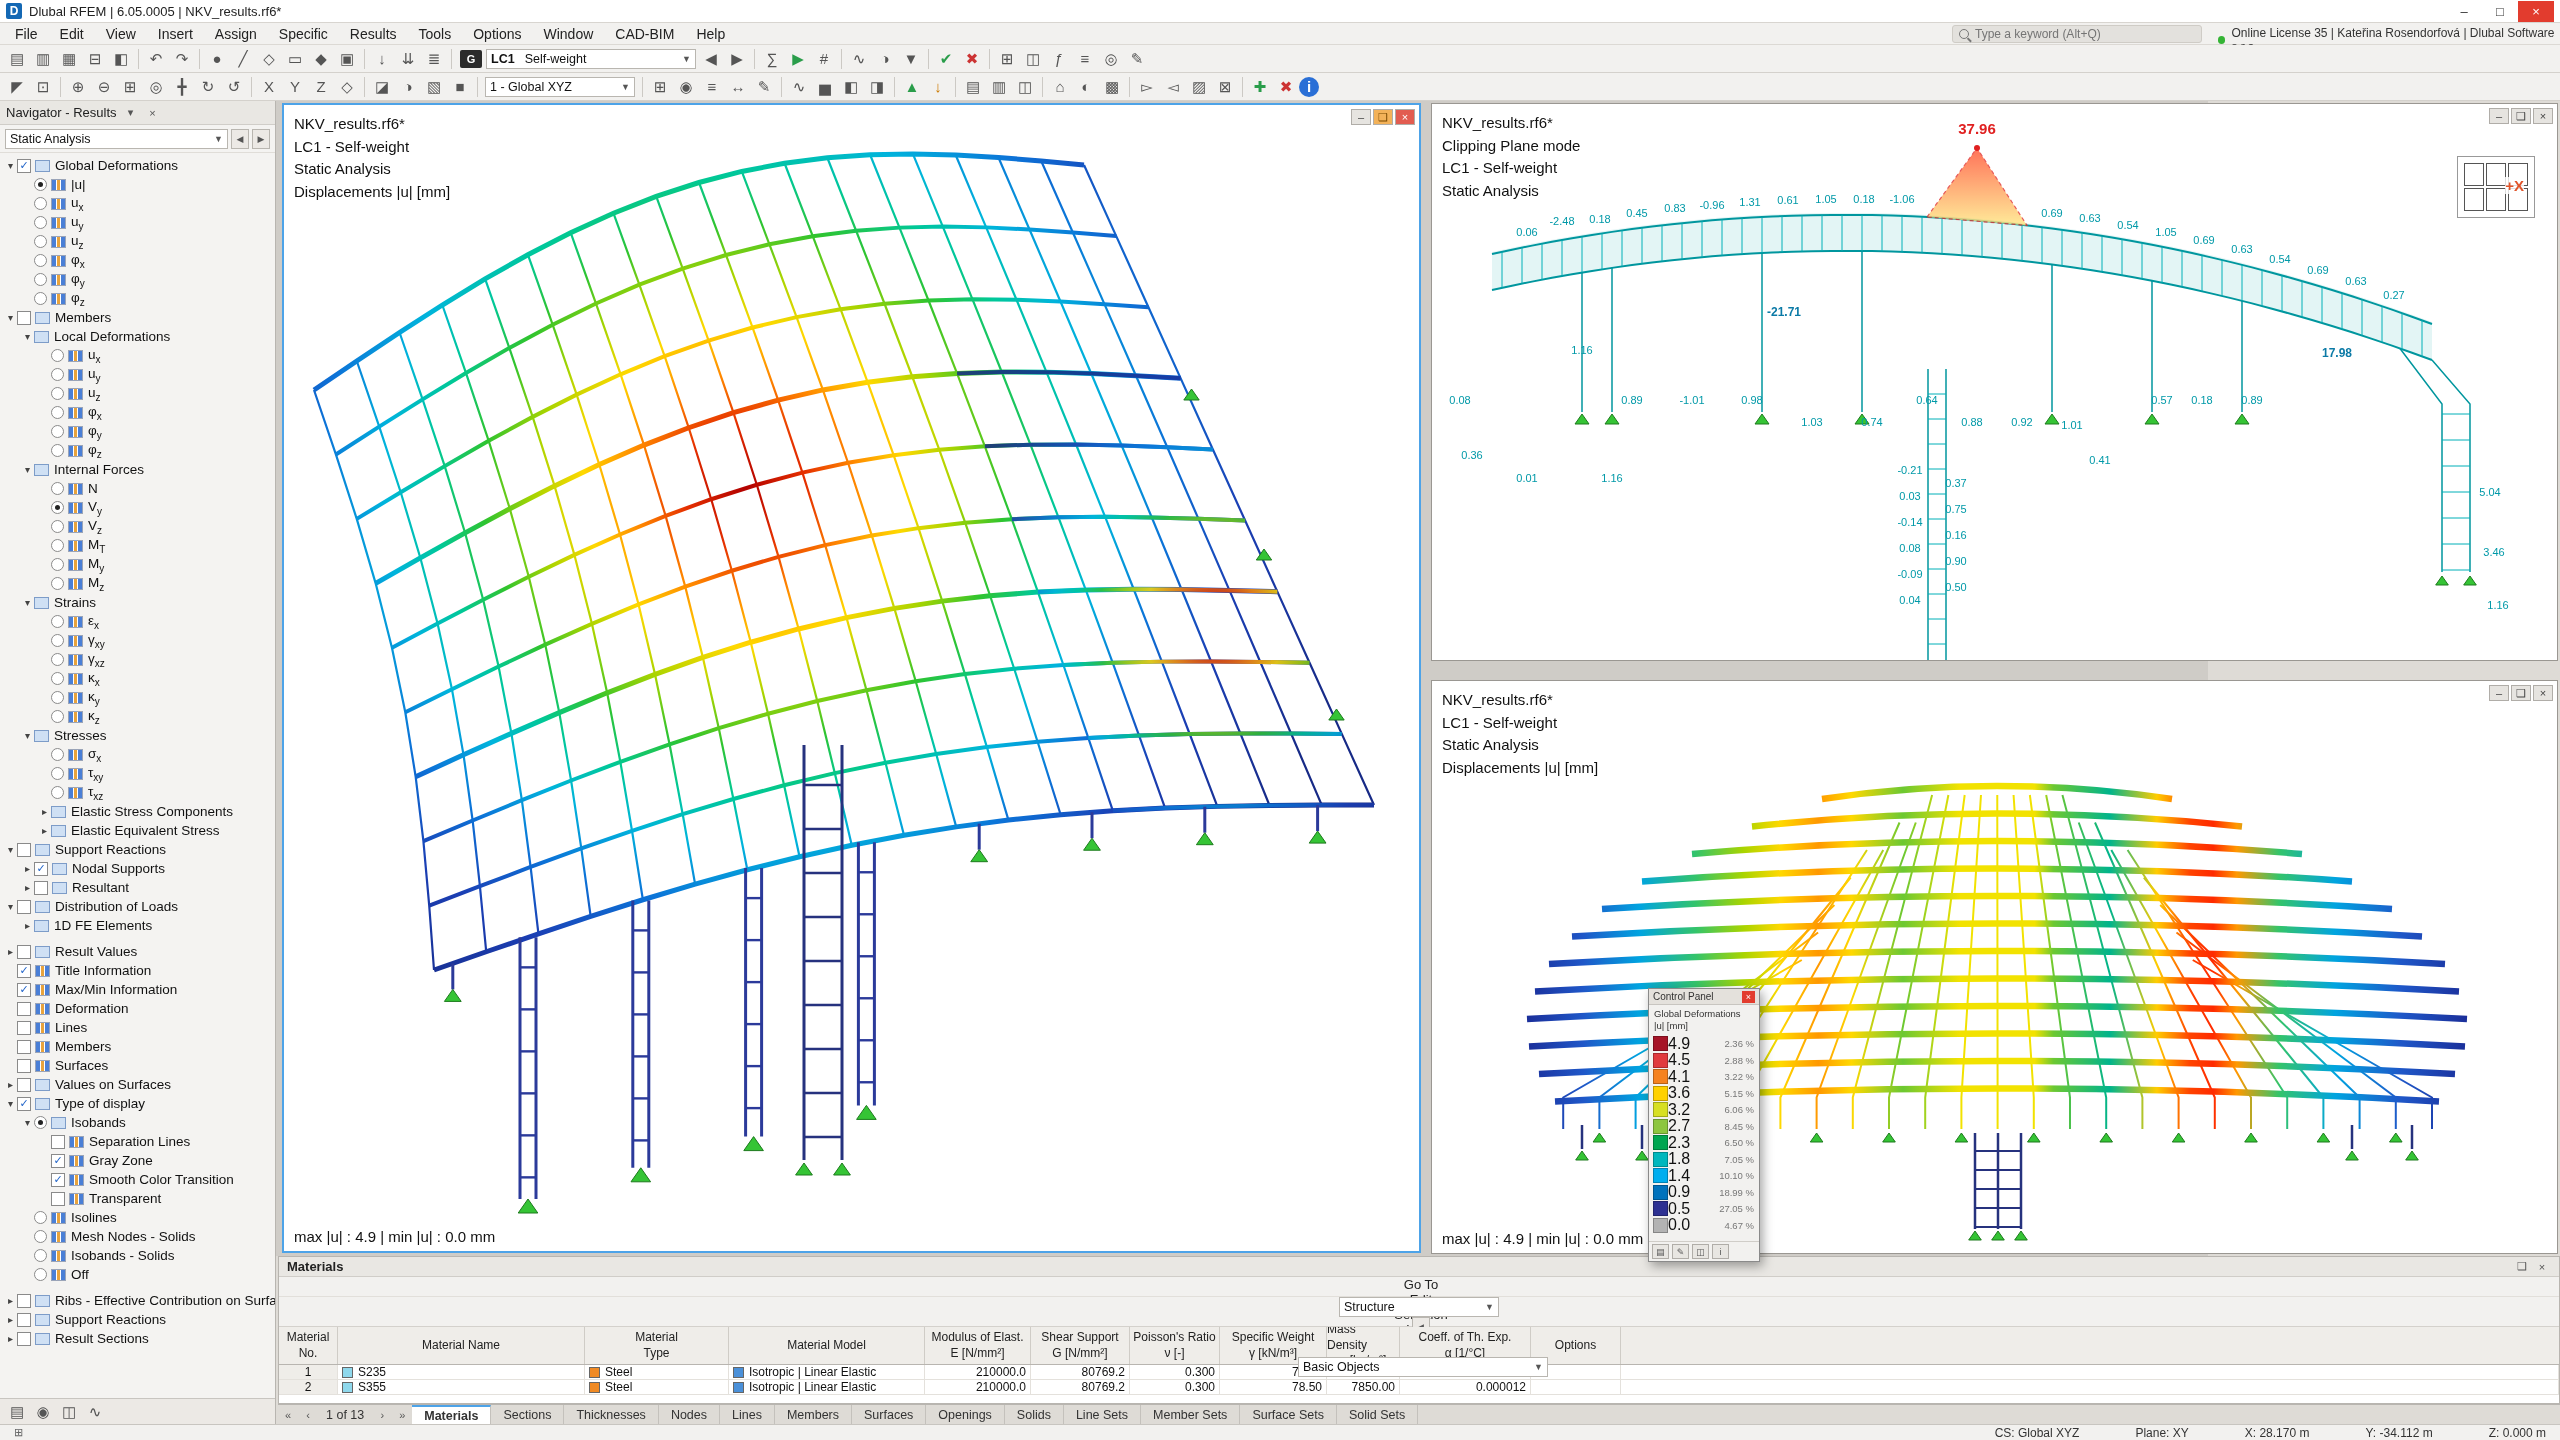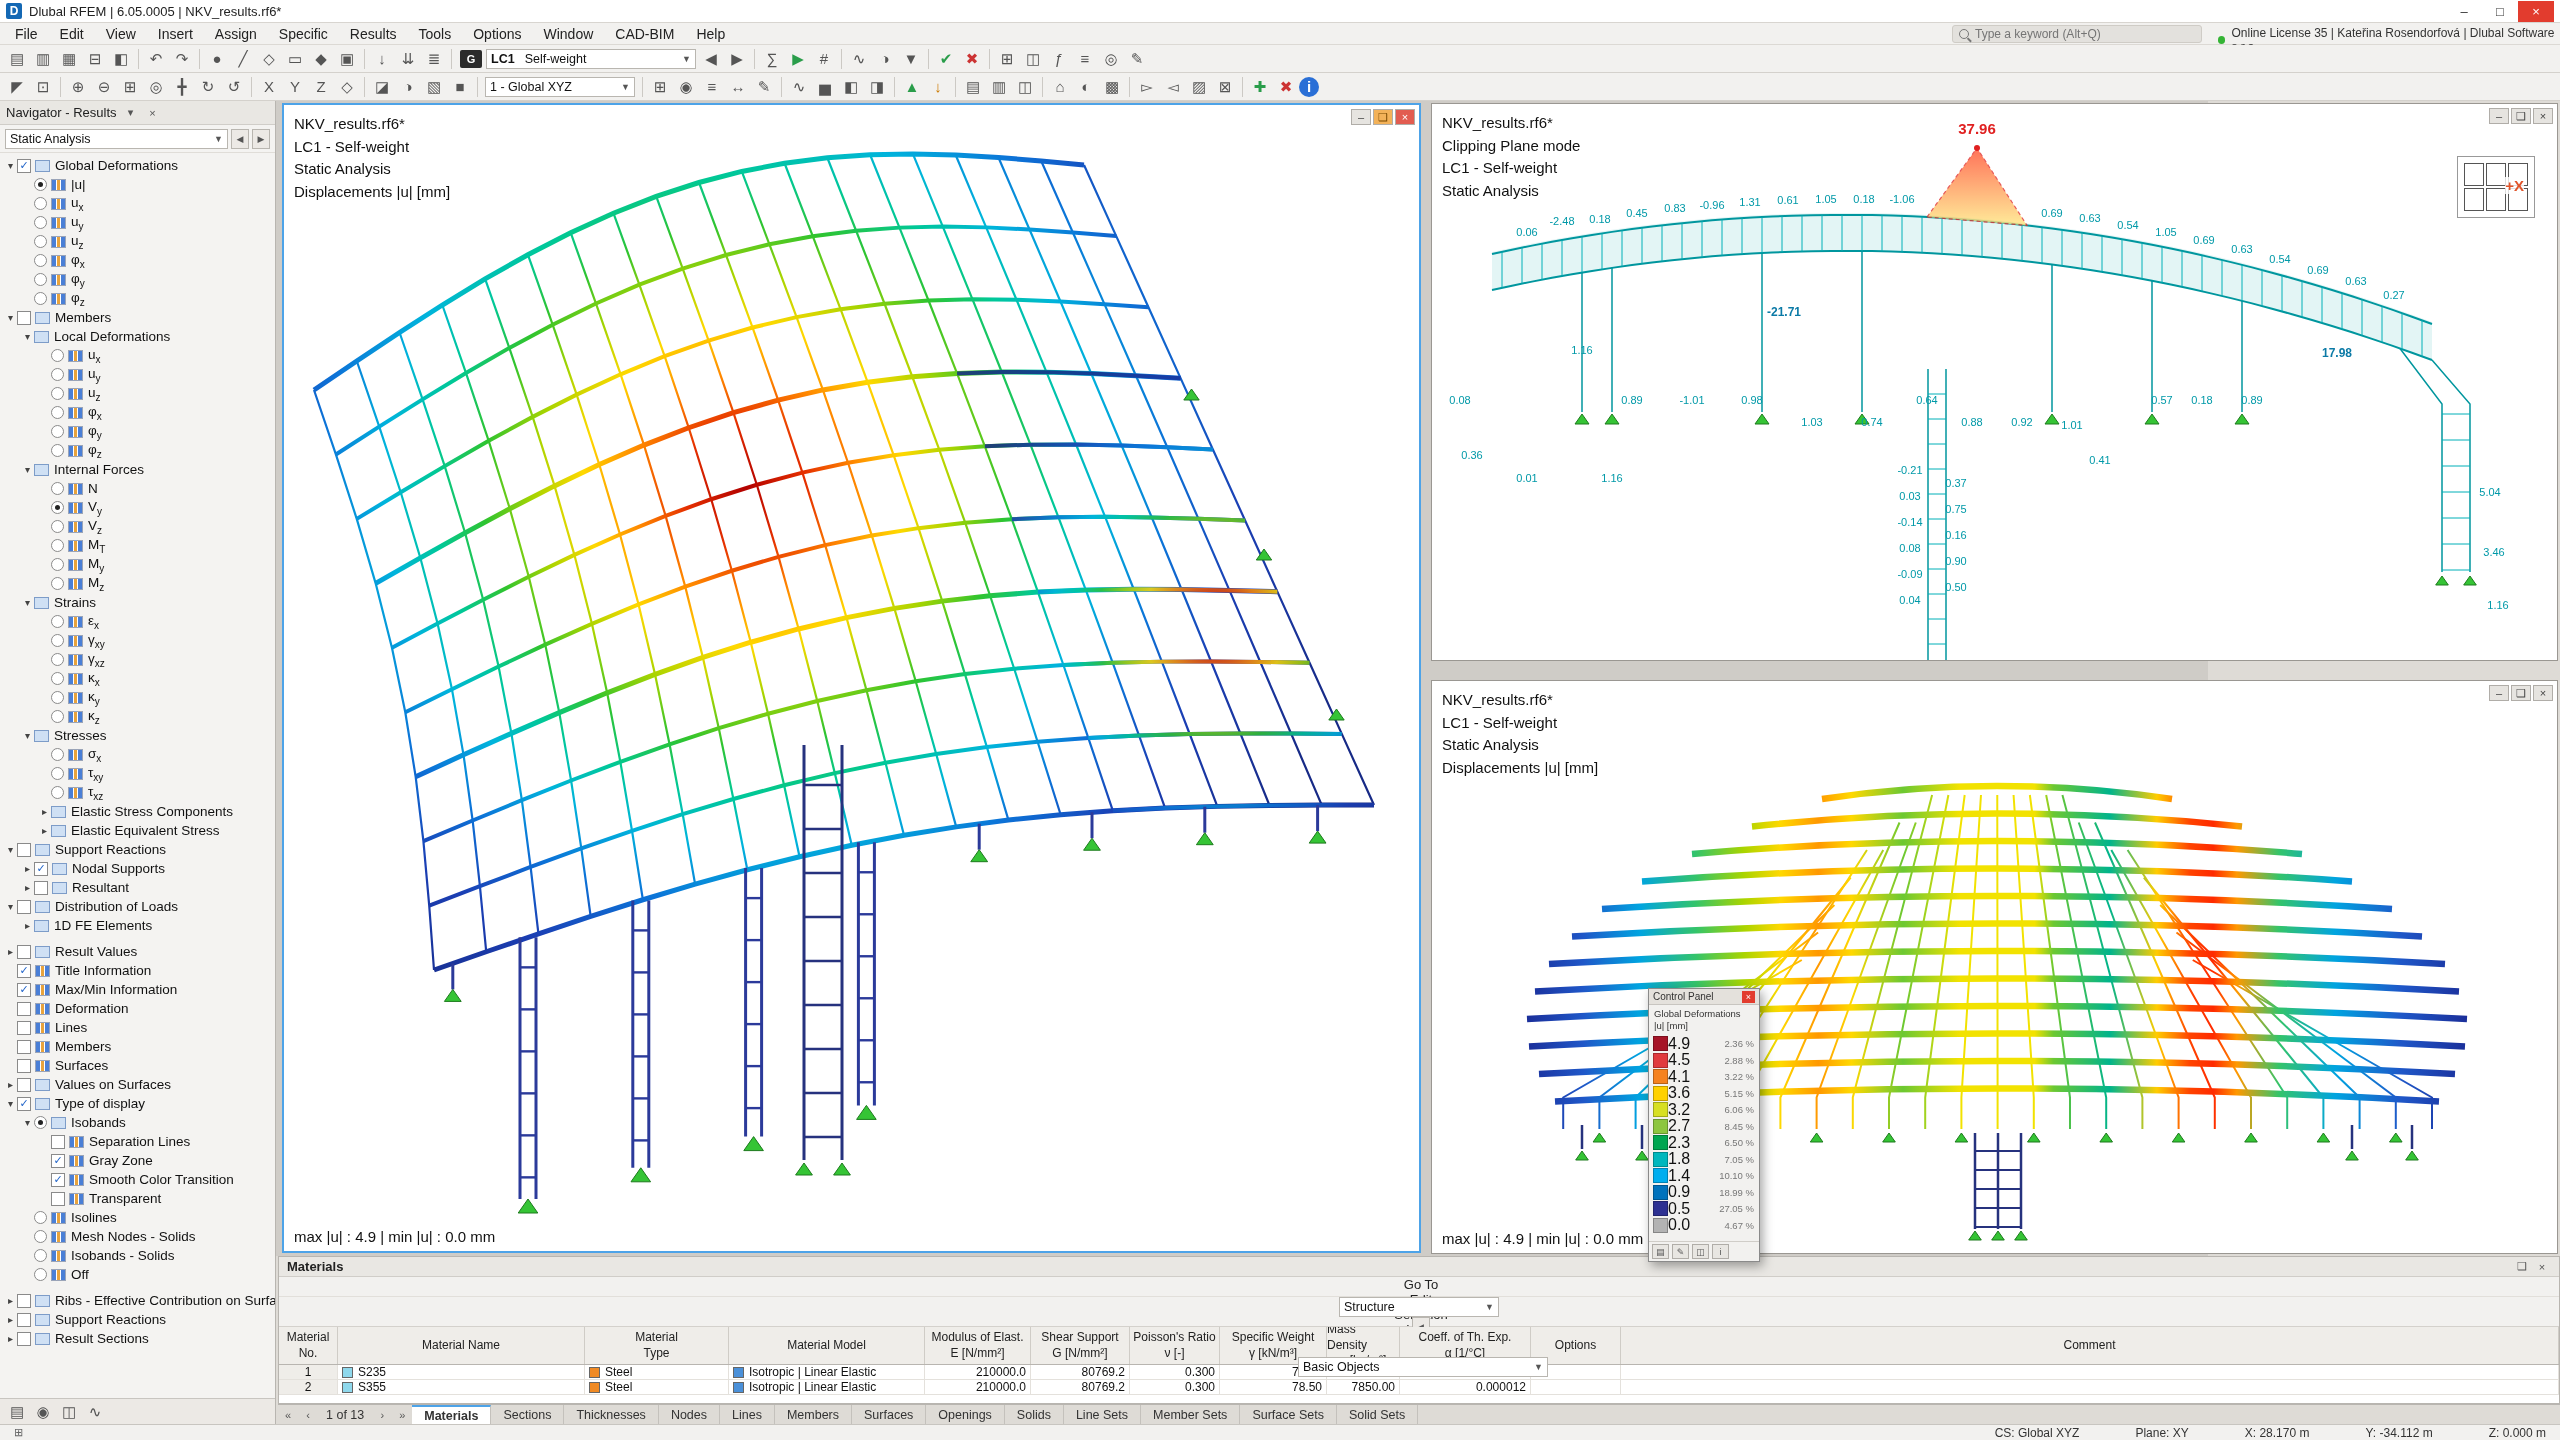--- a/index.html
+++ b/index.html
@@ -1263,24 +1263,20 @@
             <div>ρ [kg/m³]</div>
           </div>
           <div class="mt-th" style="width: 131px;">
             <div>Coeff. of Th. Exp.</div>
             <div>α [1/°C]</div>
           </div>
           <div class="mt-th" style="width: 90px;">
             <div>Options</div>
             <div></div>
           </div>
-          <div class="mt-th" style="flex: 1 1 0%; width: auto;">
-            <div>Comment</div>
-            <div></div>
-          </div>
         </div>
       <div id="mt-body">
           <div class="mt-row">
             <div class="mt-td ctr" style="width: 59px;">1</div>
             <div class="mt-td" style="width: 247px;"><span class="sw" style="background: rgb(143, 216, 236);"></span>S235</div>
             <div class="mt-td" style="width: 144px;"><span class="sw" style="background: rgb(240, 138, 36);"></span>Steel</div>
             <div class="mt-td" style="width: 196px;"><span class="sw" style="background: rgb(74, 144, 217);"></span>Isotropic | Linear Elastic</div>
             <div class="mt-td num" style="width: 106px;">210000.0</div>
             <div class="mt-td num" style="width: 99px;">80769.2</div>
             <div class="mt-td num" style="width: 90px;">0.300</div>

